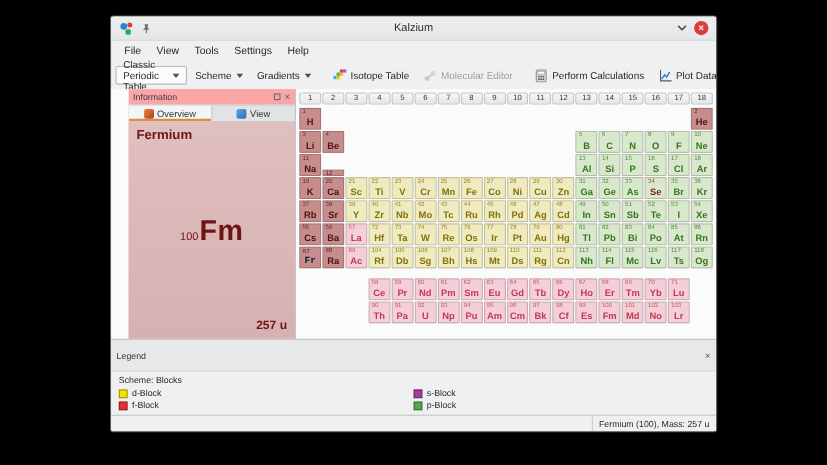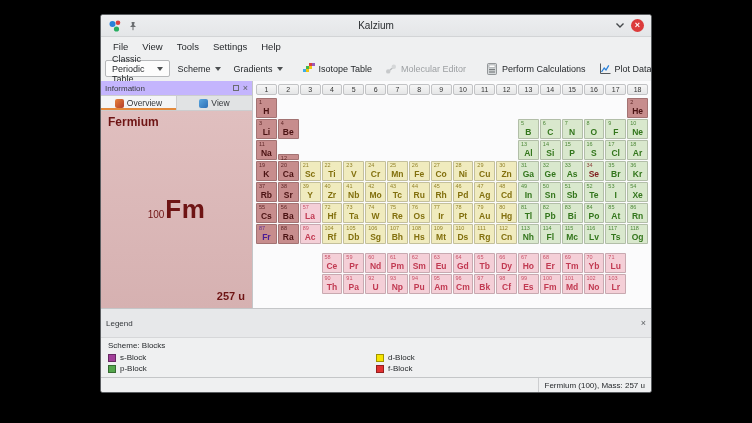--- a/index.html
+++ b/index.html
@@ -38,21 +38,21 @@
 
   
   .searchrow { padding:1px 4px 3px; flex:0 0 auto; }
   .searchrow input { width:100%; height:15px; border:1px solid #3daee9; border-radius:2px;
     font-size:9px; padding:0 5px; outline:none; background:#fff; color:#333;
     font-family:"Liberation Sans","DejaVu Sans",sans-serif; }
   .searchrow input::placeholder { color:#9aa0a4; }
 
   
   .main { flex:1 1 auto; display:flex; min-height:0; background:#fbfbfc; }
-  .dock { width:152px; flex:0 0 auto; display:flex; flex-direction:column; border-right:1px solid #c4c6c8; background:#c4b5fd; }
+  .dock { width:152px; flex:0 0 auto; display:flex; flex-direction:column; border-right:1px solid #c4c6c8; background:#fca5a5;margin-left:16px; }
   .dock-header { height:14px; display:flex; align-items:center; justify-content:space-between;
     padding:0 4px; font-size:8px; color:#3a3d40; }
   .dock-icons { display:flex; align-items:center; gap:4px; color:#5a5d60; }
   .float-ic { width:6px; height:6px; border:1px solid #6a6d70; display:inline-block; }
   .dock-x { font-size:9px; line-height:8px; }
   .dock-tabs { display:flex; height:16px; background:#e1e3e4; border-top:1px solid #cccdcf; border-bottom:1px solid #cccdcf; }
   .tab { flex:1; display:flex; align-items:center; justify-content:center; gap:3px; font-size:8.5px; color:#33363a; }
   .tab.active { background:#f4f5f6; box-shadow:inset 0 -2px 0 #e48a3c; }
   .tab + .tab { border-left:1px solid #cccdcf; }
   .tabicon { width:9px; height:9px; border-radius:2px; display:inline-block; }
@@ -536,21 +536,21 @@
               <span class="sym">Po</span>
             </div>
             <div class="el" style="grid-area: 6 / 17; background: rgb(217, 232, 205); color: rgb(51, 118, 28);">
               <span class="z">85</span>
               <span class="sym">At</span>
             </div>
             <div class="el" style="grid-area: 6 / 18; background: rgb(217, 232, 205); color: rgb(51, 118, 28);">
               <span class="z">86</span>
               <span class="sym">Rn</span>
             </div>
-            <div class="el" style="grid-area: 7 / 1; background: rgb(199, 141, 141); color: #4c1d95;">
+            <div class="el" style="grid-area: 7 / 1; background: rgb(199, 141, 141); color: #0f172a; font-family: Liberation Mono, monospace;">
               <span class="z">87</span>
               <span class="sym">Fr</span>
             </div>
             <div class="el" style="grid-area: 7 / 2; background: rgb(199, 141, 141); color: rgb(74, 18, 18);">
               <span class="z">88</span>
               <span class="sym">Ra</span>
             </div>
             <div class="el" style="grid-area: 7 / 3; background: rgb(244, 207, 215); color: rgb(193, 58, 82);">
               <span class="z">89</span>
               <span class="sym">Ac</span>
@@ -733,35 +733,35 @@
 
     <div class="legend">
       <div class="legend-header">
         <span>Legend</span>
         <span class="lg-close">×</span>
       </div>
       <div class="legend-body">
         <div class="scheme-label">Scheme: Blocks</div>
         <div class="legend-grid">
             <div class="lg-item">
+              <span class="swatch" style="background: rgb(246, 228, 0);"></span>
+              <span>d-Block</span>
+            </div>
+            <div class="lg-item">
               <span class="swatch" style="background: rgb(162, 63, 154);"></span>
               <span>s-Block</span>
             </div>
             <div class="lg-item">
-              <span class="swatch" style="background: rgb(246, 228, 0);"></span>
-              <span>d-Block</span>
+              <span class="swatch" style="background: rgb(226, 48, 48);"></span>
+              <span>f-Block</span>
             </div>
             <div class="lg-item">
               <span class="swatch" style="background: rgb(84, 166, 76);"></span>
               <span>p-Block</span>
             </div>
-            <div class="lg-item">
-              <span class="swatch" style="background: rgb(226, 48, 48);"></span>
-              <span>f-Block</span>
-            </div>
           </div>
       </div>
     </div>
 
     <div class="statusbar">
       <span class="status-text">Fermium (100), Mass: 257 u</span>
     </div>
 
   </div>
 </div>

